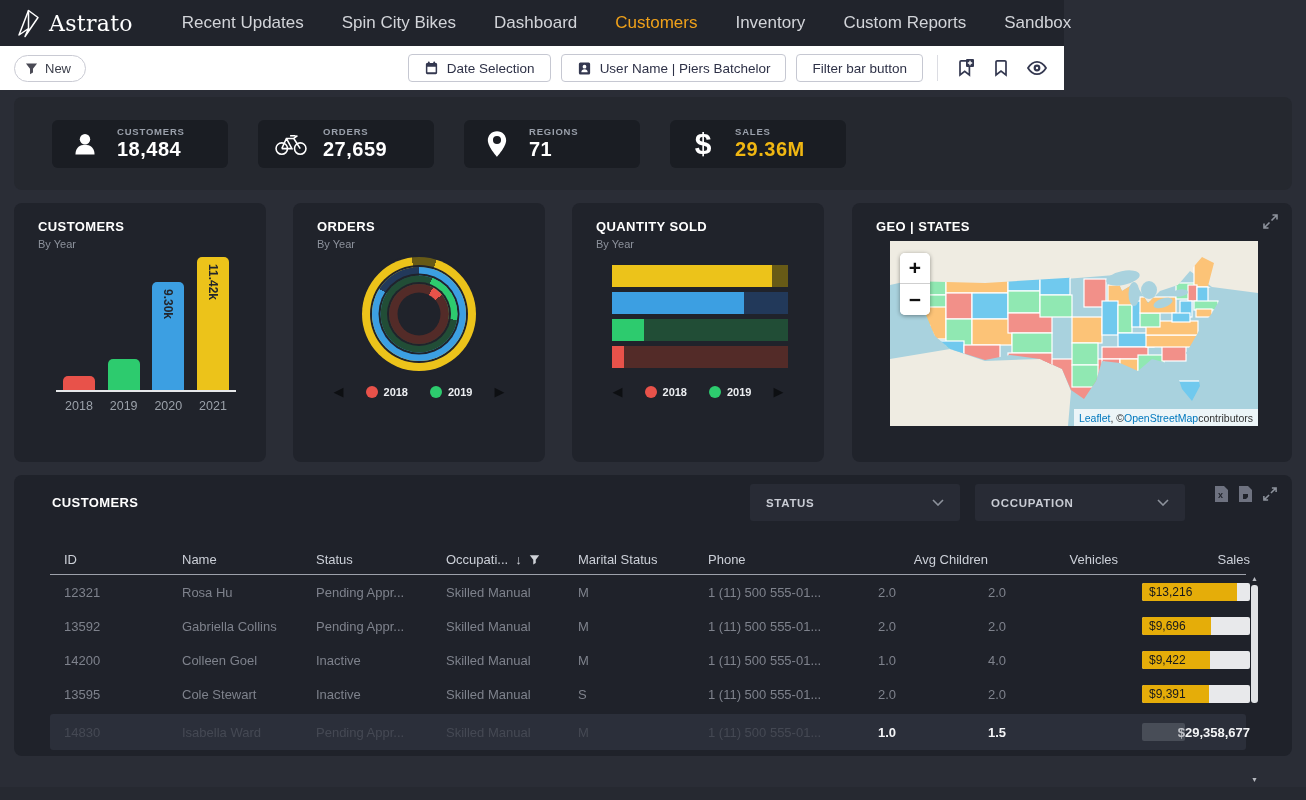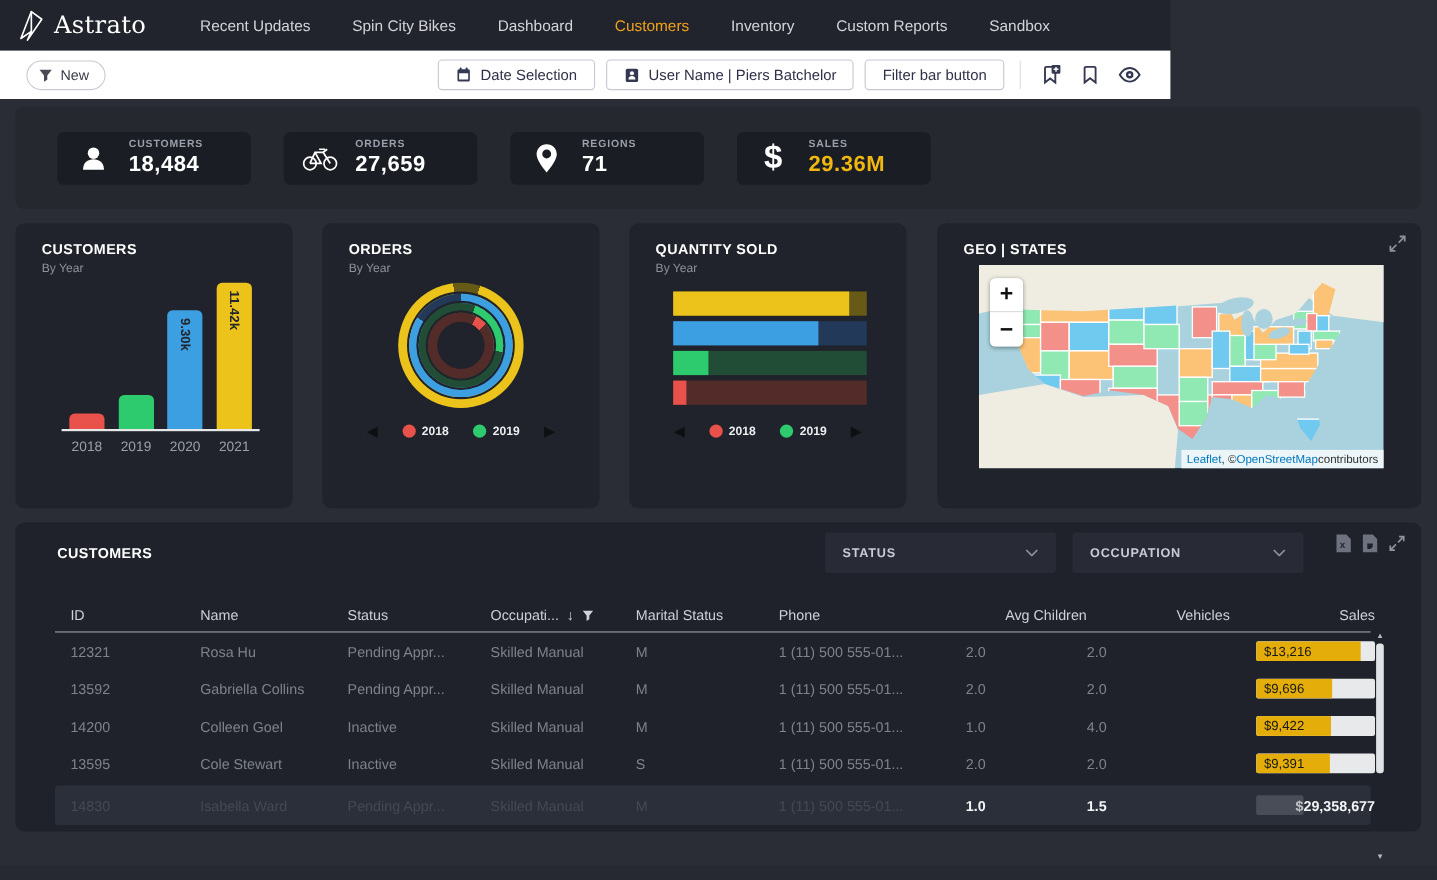--- a/index.html
+++ b/index.html
@@ -6,26 +6,26 @@
   html,body { width:1306px; height:800px; overflow:hidden; background:#2a2d36;
     font-family:"Liberation Sans", sans-serif; }
   .app { position:relative; width:1064px; height:800px; }
 
   
   .topnav { position:absolute; top:0; left:0; width:100%; height:46px; background:#21242c;
     display:flex; align-items:center; padding:0 16px; }
   .logo { display:flex; align-items:center; gap:8px; cursor:pointer; }
   .logo-text { color:#fff; font-family:"DejaVu Serif", serif; font-size:22px; letter-spacing:.3px; }
   .nav-items { display:flex; align-items:center; margin-left:30px; }
-  .nav-item { color:#d2d4d9; font-size:14px; padding:0 19px; cursor:pointer; white-space:nowrap; }
+  .nav-item { color:#d2d4d9; font-size:17px; padding:0 19px; cursor:pointer; white-space:nowrap; }
   .nav-item.active { color:#f0a11a; }
 
   
   .toolbar { position:absolute; top:46px; left:0; width:100%; height:44px; background:#ffffff;
-    display:flex; align-items:center; justify-content:space-between; padding:0 24px; }
+    display:flex; align-items:center; justify-content:space-between; padding:0 14px; }
   .pill { display:flex; align-items:center; gap:7px; height:27px; padding:0 14px 0 10px;
     border:1px solid #c9cad3; border-radius:14px; background:#fff; font-size:13px; color:#3a3d49; cursor:pointer;
     font-family:inherit; }
   .toolbar-right { display:flex; align-items:center; gap:10px; }
   .tbtn { display:flex; align-items:center; gap:8px; height:28px; padding:0 15px;
     border:1px solid #c6c8d2; border-radius:4px; background:#fff; font-size:13.5px; color:#2e3147;
     cursor:pointer; font-family:inherit; white-space:nowrap; }
   .tdivider { width:1px; height:26px; background:#dcdde3; margin:0 4px; }
   .ticon { width:26px; height:26px; display:flex; align-items:center; justify-content:center; cursor:pointer; }
 

